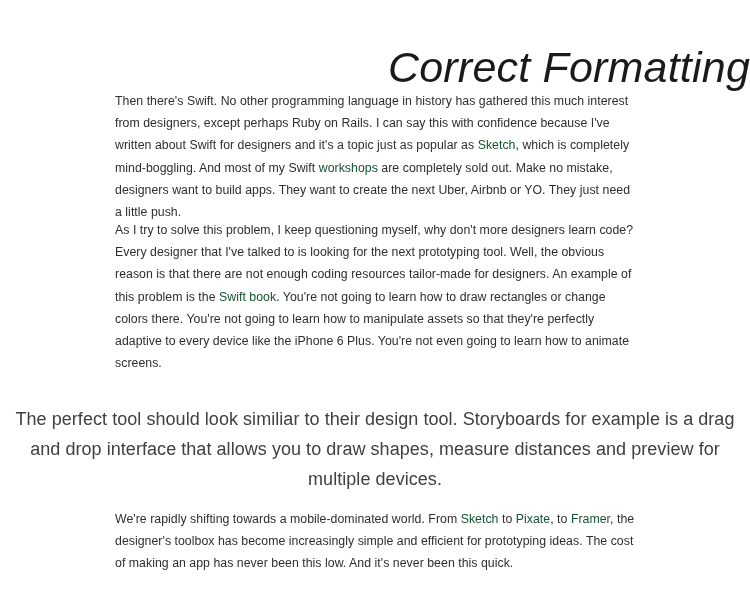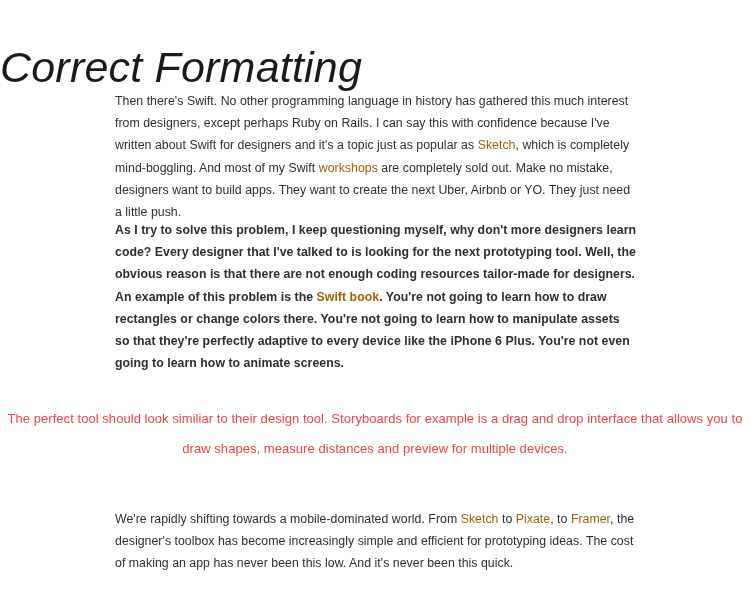--- a/index.html
+++ b/index.html
@@ -22,21 +22,21 @@
     height: 591px;
     box-sizing: border-box;
   }
 
   
   .doc-title {
     position: absolute;
     top: 14px;
     left: 0;
     width: 750px;
-    text-align: left;
+    text-align: right;
     font-size: 43px;
     font-style: italic;
     font-weight: 300;
     letter-spacing: 0.2px;
     color: #1a1a1a;
     line-height: 1.15;
   }
 
   
   .body-col {
@@ -48,43 +48,43 @@
   p.para {
     margin: 0;
     font-size: 12.3px;
     line-height: 22.2px;
     color: #2e2e2e;
     letter-spacing: 0.04px;
     text-align: left;
   }
 
   .para-1 { top: 90px; }
-  .para-2 { top: 219px; font-weight: bold; }
+  .para-2 { top: 219px; }
   .para-3 { top: 508px; }
 
   
   a.link,
   .link {
-    color: #a16207;
+    color: #14532d;
     text-decoration: none;
     cursor: pointer;
   }
 
   
   .pullquote {
     position: absolute;
     top: 404px;
     left: 4px;
     width: 742px;
     margin: 0;
     text-align: center;
-    font-size: 13px;
+    font-size: 18px;
     line-height: 30px;
     font-weight: 400;
-    color: #ef4444;
+    color: #404040;
     letter-spacing: 0.05px;
   }
 </style>
 </head>
 <body>
 
 <div class="page">
 
   <h1 class="doc-title">Correct Formatting</h1>
 

